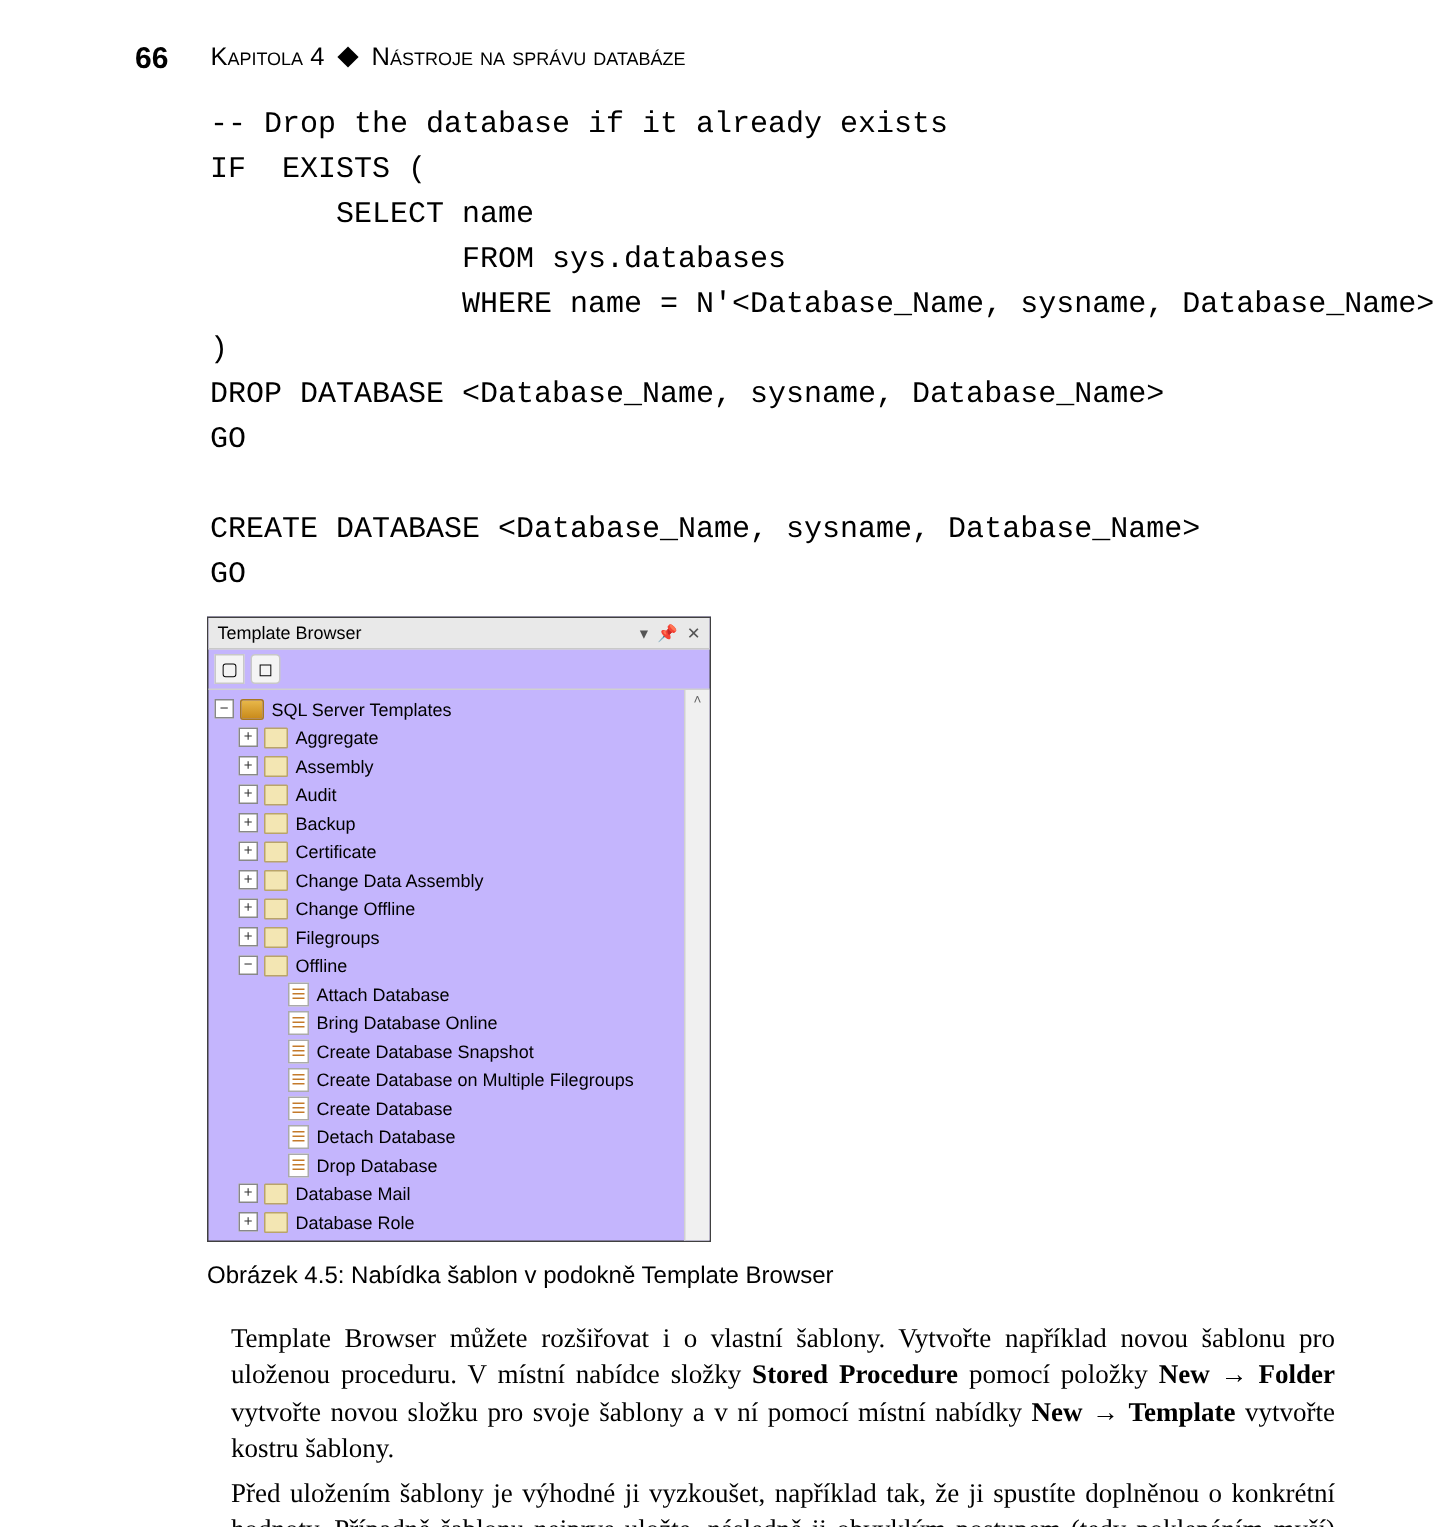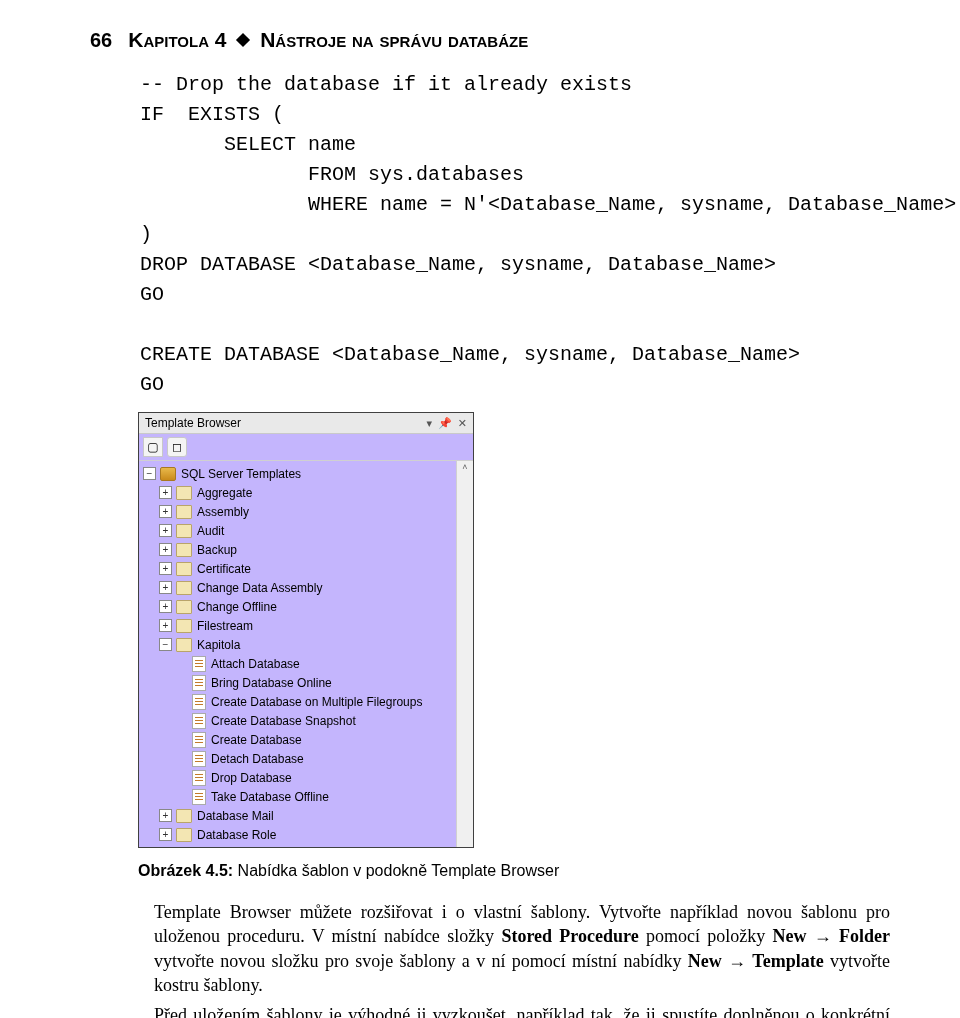--- a/index.html
+++ b/index.html
@@ -8,33 +8,33 @@
     background: #fff;
     font-family: Georgia, 'Times New Roman', serif;
     width: 960px;
     color: #000;
   }
   .page {
     padding: 28px 70px 40px 90px;
   }
   .header-row {
     display: flex;
-    align-items: flex-end;
-    gap: 16px;
+    align-items: flex-start;
+    gap: 28px;
     margin-bottom: 18px;
   }
   .page-number {
     font-weight: bold;
     font-size: 20px;
     font-family: Arial, sans-serif;
   }
   .chapter-title {
     font-variant: small-caps;
-    font-weight: bold;
-    font-size: 21px;
+    font-weight: normal;
+    font-size: 17px;
     font-family: Arial, sans-serif;
   }
   .diamond {
     display: inline-block;
     transform: rotate(45deg);
     width: 10px;
     height: 10px;
     background: #000;
     margin: 0 6px 2px 6px;
     vertical-align: middle;
@@ -160,21 +160,21 @@
     position:absolute;
     left:2px; top:3px; right:2px; height:1px;
     background:#c47a2a;
     box-shadow: 0 3px 0 #c47a2a, 0 6px 0 #c47a2a;
   }
   .figure-caption {
     margin: 14px 0 20px 48px;
     font-family: Arial, sans-serif;
     font-size: 16px;
   }
-  .figure-caption b { font-weight: bold; }
+  .figure-caption b { font-weight: normal; }
   .body-para {
     font-size: 18px;
     line-height: 1.35;
     margin: 0 0 6px 64px;
     text-align: justify;
   }
 </style>
 </head>
 <body>
 
@@ -261,83 +261,76 @@
             <div class="tree-row">
               <span class="indent"></span>
               <span class="expander">+</span>
               <span class="folder-icon"></span>
               <span>Change Offline</span>
             </div>
             <div class="tree-row">
               <span class="indent"></span>
               <span class="expander">+</span>
               <span class="folder-icon"></span>
-              <span>Filestream</span>
+              <span>Filegroups</span>
             </div>
             <div class="tree-row">
               <span class="indent"></span>
               <span class="expander">−</span>
               <span class="folder-icon"></span>
-              <span>Kapitola</span>
+              <span>Offline</span>
             </div>
             <div class="tree-row">
               <span class="indent"></span>
               <span class="indent"></span>
               <span class="spacer-expander"></span>
               <span class="file-icon"></span>
               <span>Attach Database</span>
             </div>
             <div class="tree-row">
               <span class="indent"></span>
               <span class="indent"></span>
               <span class="spacer-expander"></span>
               <span class="file-icon"></span>
               <span>Bring Database Online</span>
             </div>
             <div class="tree-row">
               <span class="indent"></span>
               <span class="indent"></span>
               <span class="spacer-expander"></span>
               <span class="file-icon"></span>
+              <span>Create Database Snapshot</span>
+            </div>
+            <div class="tree-row">
+              <span class="indent"></span>
+              <span class="indent"></span>
+              <span class="spacer-expander"></span>
+              <span class="file-icon"></span>
               <span>Create Database on Multiple Filegroups</span>
             </div>
             <div class="tree-row">
               <span class="indent"></span>
               <span class="indent"></span>
               <span class="spacer-expander"></span>
               <span class="file-icon"></span>
-              <span>Create Database Snapshot</span>
-            </div>
-            <div class="tree-row">
-              <span class="indent"></span>
-              <span class="indent"></span>
-              <span class="spacer-expander"></span>
-              <span class="file-icon"></span>
               <span>Create Database</span>
             </div>
             <div class="tree-row">
               <span class="indent"></span>
               <span class="indent"></span>
               <span class="spacer-expander"></span>
               <span class="file-icon"></span>
               <span>Detach Database</span>
             </div>
             <div class="tree-row">
               <span class="indent"></span>
               <span class="indent"></span>
               <span class="spacer-expander"></span>
               <span class="file-icon"></span>
               <span>Drop Database</span>
-            </div>
-            <div class="tree-row">
-              <span class="indent"></span>
-              <span class="indent"></span>
-              <span class="spacer-expander"></span>
-              <span class="file-icon"></span>
-              <span>Take Database Offline</span>
             </div>
             <div class="tree-row">
               <span class="indent"></span>
               <span class="expander">+</span>
               <span class="folder-icon"></span>
               <span>Database Mail</span>
             </div>
             <div class="tree-row">
               <span class="indent"></span>
               <span class="expander">+</span>

